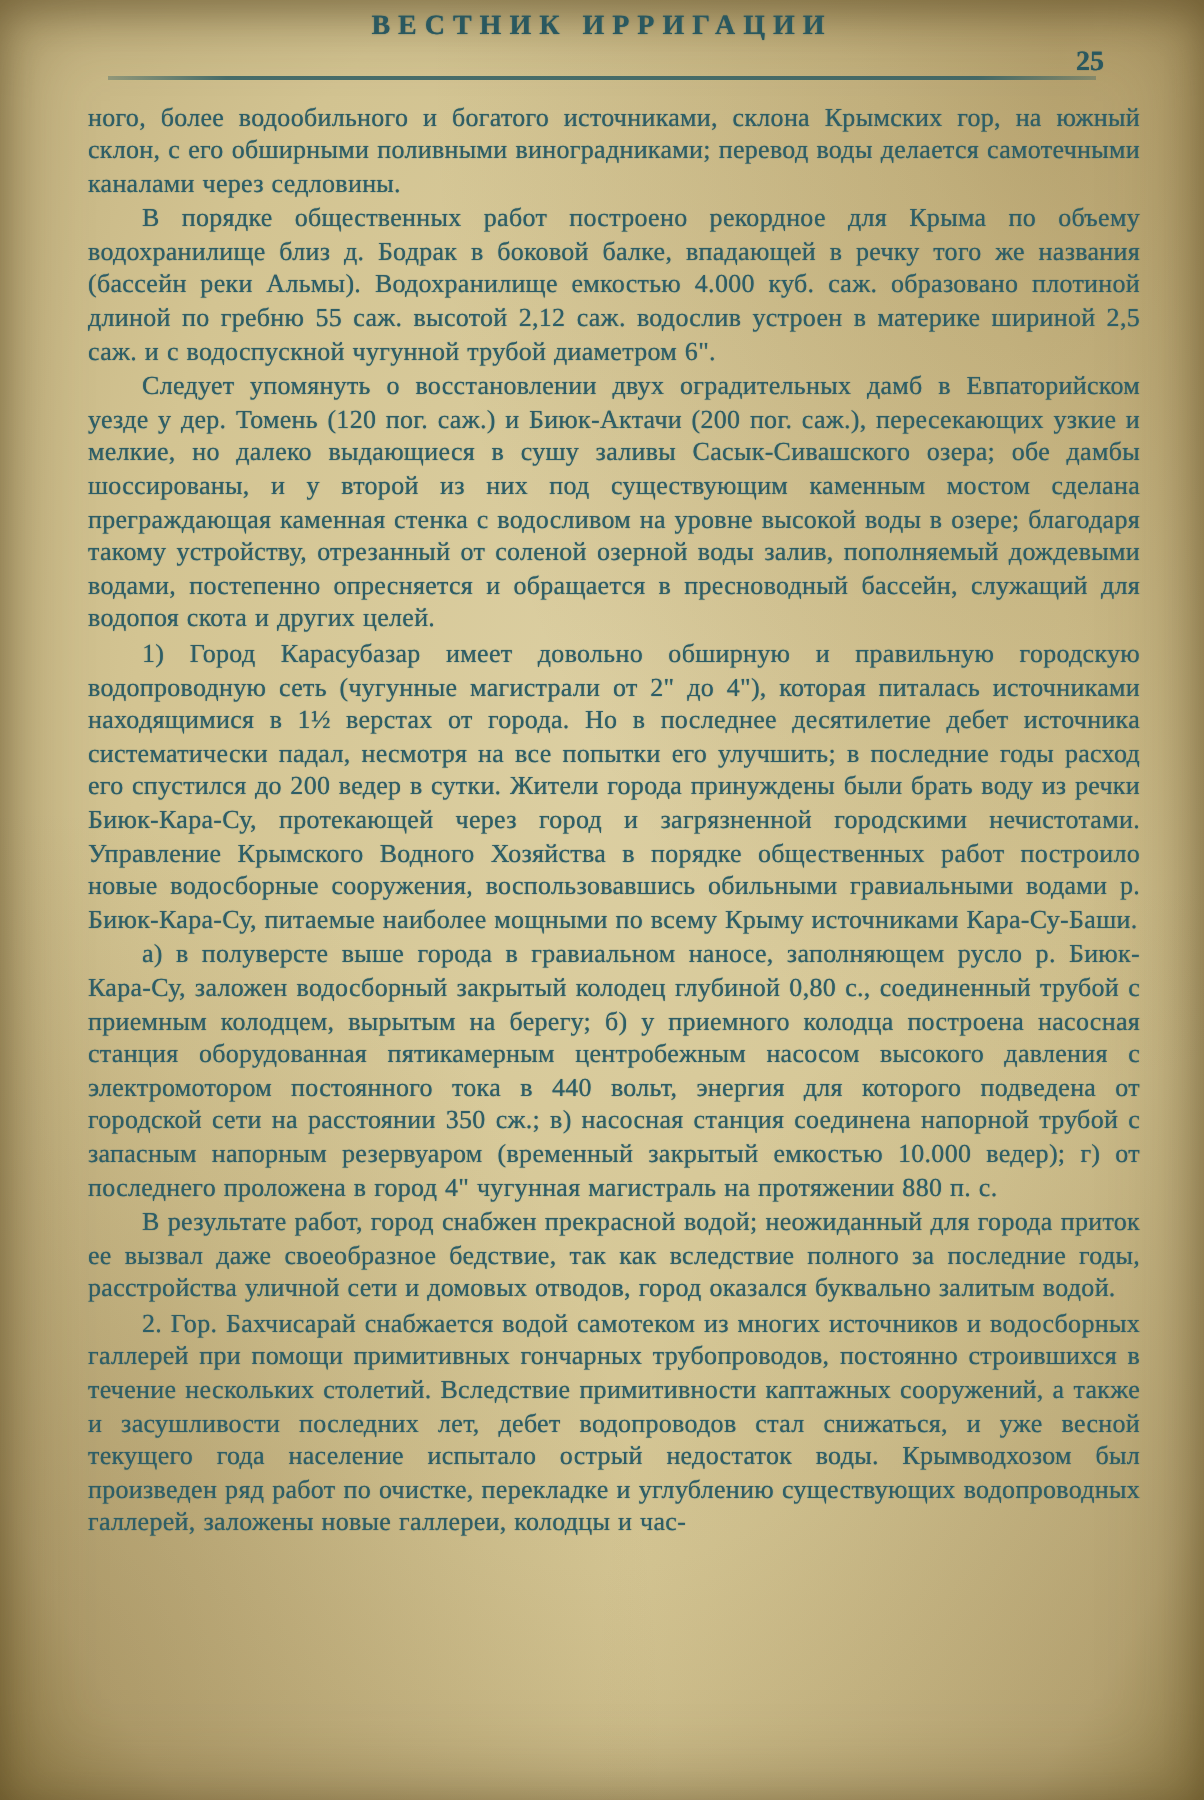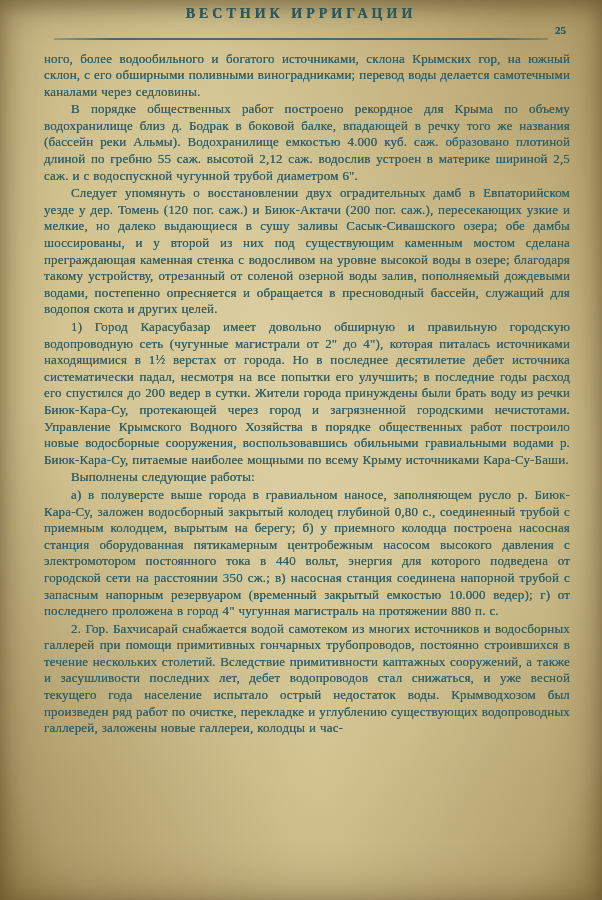--- a/index.html
+++ b/index.html
@@ -28,22 +28,22 @@
     text-align: center;
     font-weight: bold;
     font-size: 14px;
     letter-spacing: 4px;
     color: #2a585f;
     text-shadow: 0 0 0.6px #2a585f;
   }
   .pageno {
     position: absolute;
     top: 24px;
-    right: 36px;
-    font-size: 11px;
+    right: 50px;
+    font-size: 14px;
     color: #2a585f;
     text-shadow: 0 0 0.5px #2a585f;
     font-weight: bold;
   }
   .rule {
     height: 1.5px;
     margin: 2px 54px 0 54px;
     background: linear-gradient(to right, rgba(47,93,99,0.35), rgba(47,93,99,0.85) 12%, rgba(47,93,99,0.85) 88%, rgba(47,93,99,0.35));
   }
   .body {
@@ -65,17 +65,17 @@
   <div class="header">
     <div class="title">ВЕСТНИК ИРРИГАЦИИ</div>
     <div class="pageno">25</div>
   </div>
   <div class="rule"></div>
   <div class="body">
     <p class="noindent">ного, более водообильного и богатого источниками, склона Крымских гор, на южный склон, с его обширными поливными виноградниками; перевод воды делается самотечными каналами через седловины.</p>
     <p>В порядке общественных работ построено рекордное для Крыма по объему водохранилище близ д. Бодрак в боковой балке, впадающей в речку того же названия (бассейн реки Альмы). Водохранилище емкостью 4.000 куб. саж. образовано плотиной длиной по гребню 55 саж. высотой 2,12 саж. водослив устроен в материке шириной 2,5 саж. и с водоспускной чугунной трубой диаметром 6".</p>
     <p>Следует упомянуть о восстановлении двух оградительных дамб в Евпаторийском уезде у дер. Томень (120 пог. саж.) и Биюк-Актачи (200 пог. саж.), пересекающих узкие и мелкие, но далеко выдающиеся в сушу заливы Сасык-Сивашского озера; обе дамбы шоссированы, и у второй из них под существующим каменным мостом сделана преграждающая каменная стенка с водосливом на уровне высокой воды в озере; благодаря такому устройству, отрезанный от соленой озерной воды залив, пополняемый дождевыми водами, постепенно опресняется и обращается в пресноводный бассейн, служащий для водопоя скота и других целей.</p>
     <p>1) Город Карасубазар имеет довольно обширную и правильную городскую водопроводную сеть (чугунные магистрали от 2" до 4"), которая питалась источниками находящимися в 1½ верстах от города. Но в последнее десятилетие дебет источника систематически падал, несмотря на все попытки его улучшить; в последние годы расход его спустился до 200 ведер в сутки. Жители города принуждены были брать воду из речки Биюк-Кара-Су, протекающей через город и загрязненной городскими нечистотами. Управление Крымского Водного Хозяйства в порядке общественных работ построило новые водосборные сооружения, воспользовавшись обильными гравиальными водами р. Биюк-Кара-Су, питаемые наиболее мощными по всему Крыму источниками Кара-Су-Баши.</p>
-    <p>Выполнены следующие работы:</p>
     <p>а) в полуверсте выше города в гравиальном наносе, заполняющем русло р. Биюк-Кара-Су, заложен водосборный закрытый колодец глубиной 0,80 с., соединенный трубой с приемным колодцем, вырытым на берегу; б) у приемного колодца построена насосная станция оборудованная пятикамерным центробежным насосом высокого давления с электромотором постоянного тока в 440 вольт, энергия для которого подведена от городской сети на расстоянии 350 сж.; в) насосная станция соединена напорной трубой с запасным напорным резервуаром (временный закрытый емкостью 10.000 ведер); г) от последнего проложена в город 4" чугунная магистраль на протяжении 880 п. с.</p>
+    <p>В результате работ, город снабжен прекрасной водой; неожиданный для города приток ее вызвал даже своеобразное бедствие, так как вследствие полного за последние годы, расстройства уличной сети и домовых отводов, город оказался буквально залитым водой.</p>
     <p>2. Гор. Бахчисарай снабжается водой самотеком из многих источников и водосборных галлерей при помощи примитивных гончарных трубопроводов, постоянно строившихся в течение нескольких столетий. Вследствие примитивности каптажных сооружений, а также и засушливости последних лет, дебет водопроводов стал снижаться, и уже весной текущего года население испытало острый недостаток воды. Крымводхозом был произведен ряд работ по очистке, перекладке и углублению существующих водопроводных галлерей, заложены новые галлереи, колодцы и час-</p>
   </div>
 </div>
 
 </body></html>

